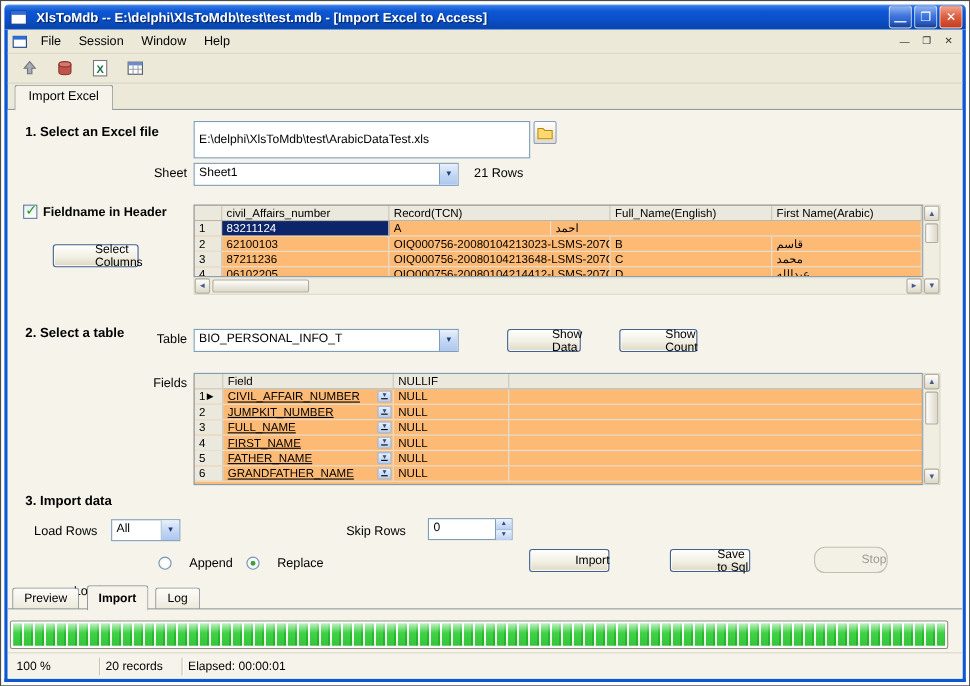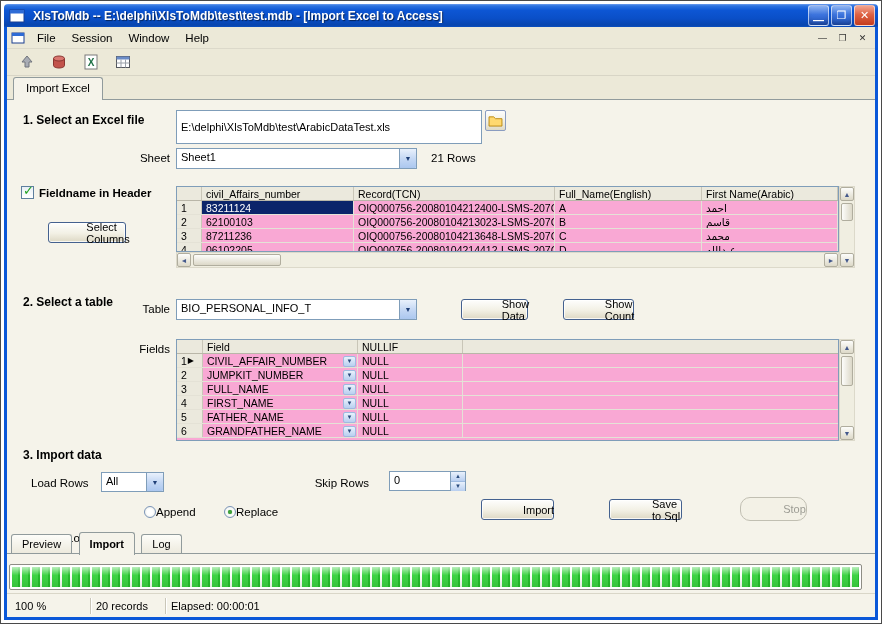--- a/index.html
+++ b/index.html
@@ -62,40 +62,40 @@
   .xbtn.disabled { color:#9C9C94; border-color:#C1BFB2; background:#F3F1E6; border-radius:10px; box-shadow:none; }
 
   .check-row { position:absolute; display:flex; align-items:center; gap:5px; }
   .checkbox { width:13px; height:13px; border:1px solid #5E7F9E; background:linear-gradient(#E8EFF5,#fff); position:relative; flex:none; }
   .checkbox .tick { position:absolute; left:1px; top:-4px; color:#21A121; font-size:13px; font-weight:bold; }
   .check-label { font-size:11.5px; font-weight:bold; }
 
   .radio { width:12px; height:12px; border-radius:50%; border:1px solid #7A94B8; background:radial-gradient(#fff 40%,#E4E6E0); display:inline-block; position:relative; flex:none; }
   .radio.checked::after { content:''; position:absolute; left:3px; top:3px; width:4px; height:4px; border-radius:50%;
     background:#3FA33C; box-shadow:0 0 1px #2C7F2A; }
-  .radio-row { position:absolute; display:flex; align-items:center; gap:0; font-size:11.5px;padding-left:38px; }
+  .radio-row { position:absolute; display:flex; align-items:center; gap:16px; font-size:11.5px;padding-left:38px; }
 
   .spin { position:absolute; display:flex; border:1px solid #7F9DB9; background:#fff; height:20px; }
   .spin-val { flex:1; padding:2px 4px 0; font-size:11px; }
   .spin-btns { width:15px; flex:none; display:flex; flex-direction:column; border-left:1px solid #7F9DB9; }
   .spin-b { flex:1; font-size:6px; line-height:9px; text-align:center; color:#2B4C7E; background:linear-gradient(#E9F1FC,#B9CFF0); }
   .spin-b + .spin-b { border-top:1px solid #9EBAE0; }
 
   
-  .grid { position:absolute; background:#f9a8d4; border:1px solid #7F9DB9; overflow:hidden; font-size:10.5px; }
+  .grid { position:absolute; background:#fdba74; border:1px solid #7F9DB9; overflow:hidden; font-size:10.5px; }
   .g-header { display:flex; height:14px; background:#EBE9DD; border-bottom:1px solid #B9B6A8; }
   .g-hcell { border-right:1px solid #C9C6B8; padding:1px 4px 0; white-space:nowrap; overflow:hidden; flex:none; }
   .g-row { display:flex; height:14px; border-bottom:1px solid #E4E2D6; }
   .g-cell { border-right:1px solid #E4E2D6; padding:1px 4px 0; white-space:nowrap; overflow:hidden; flex:none; }
   .rn { background:#EBE9DD; border-right:1px solid #C9C6B8; }
   .w-rn{width:25px} .w-c0{width:152px} .w-c1{width:201px} .w-c2{width:147px} .w-c3{flex:1}
   #grid1 .g-body div.g-row:first-of-type .cell-c0 { background:#0B246A; color:#fff; }
 
   .fw-rn{width:26px; display:flex; gap:1px;} .fw-f{width:155px} .fw-n{width:105px}
-  .fcell-field { display:flex; align-items:flex-end; justify-content:space-between; padding-right:1px; }
+  .fcell-field { display:flex; align-items:flex-start; justify-content:space-between; padding-right:1px;text-decoration:underline; }
   .fdd { width:13px; height:11px; flex:none; background:linear-gradient(#E9F1FC,#B9CFF0); border:1px solid #9EBAE0;
     font-size:6px; color:#2B4C7E; line-height:9px; text-align:center; border-radius:2px; }
   .marker { font-size:8px; line-height:12px; }
 
   
   .vscroll, .hscroll { position:absolute; background:#F0EEE1; border:1px solid #DCD9CA; }
   .sb-btn { position:absolute; background:linear-gradient(#FDFDFB,#DDD9C8); border:1px solid #B0AD9E; border-radius:2px;
     font-size:7px; color:#44598C; display:flex; align-items:center; justify-content:center; }
   .sb-thumb { position:absolute; background:linear-gradient(90deg,#FDFDFB,#DCD8C8); border:1px solid #B0AD9E; border-radius:2px; }
   .hscroll .sb-thumb { background:linear-gradient(#FDFDFB,#DCD8C8); }
@@ -226,21 +226,20 @@
             <div class="g-hcell w-c0">civil_Affairs_number</div>
             <div class="g-hcell w-c1">Record(TCN)</div>
             <div class="g-hcell w-c2">Full_Name(English)</div>
             <div class="g-hcell w-c3">First Name(Arabic)</div>
           </div>
           <div class="g-body">
 
               <div class="g-row">
                 <div class="g-cell rn w-rn">1</div>
                 <div class="g-cell w-c0 cell-c0">83211124</div>
-                <div class="g-cell w-c1">OIQ000756-20080104212400-LSMS-207C</div>
                 <div class="g-cell w-c2">A</div>
                 <div class="g-cell w-c3">احمد</div>
               </div>
 
               <div class="g-row">
                 <div class="g-cell rn w-rn">2</div>
                 <div class="g-cell w-c0 cell-c0">62100103</div>
                 <div class="g-cell w-c1">OIQ000756-20080104213023-LSMS-207C</div>
                 <div class="g-cell w-c2">B</div>
                 <div class="g-cell w-c3">قاسم</div>

